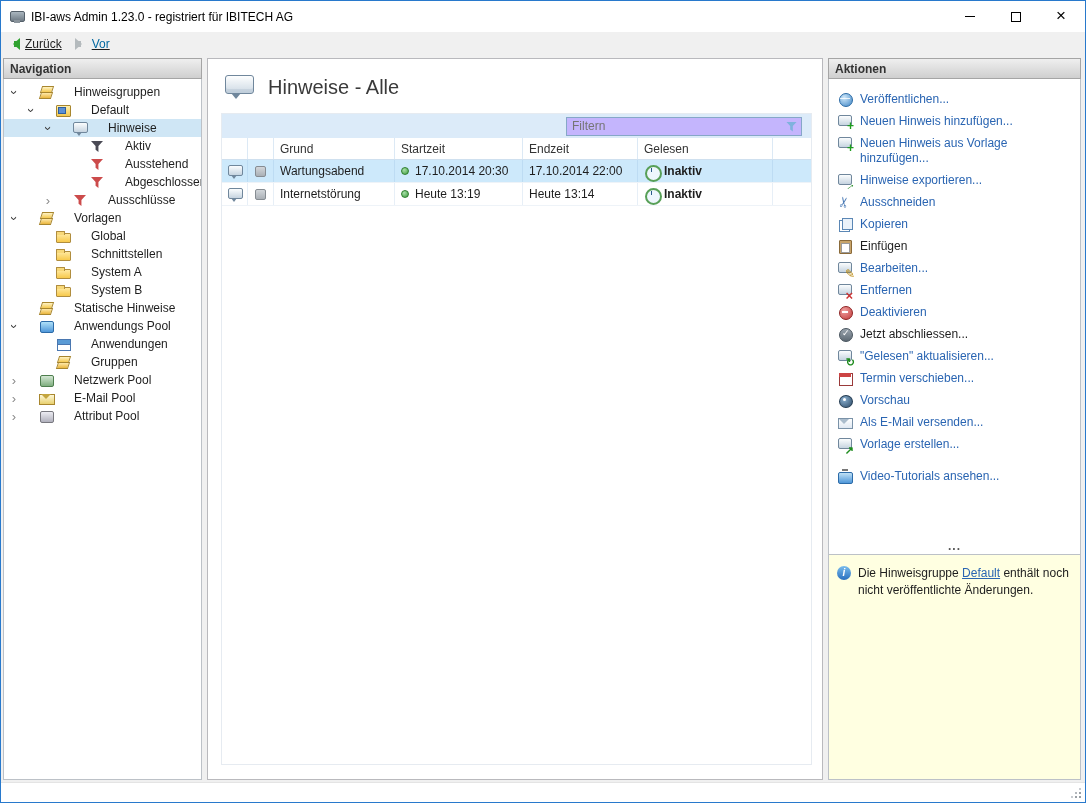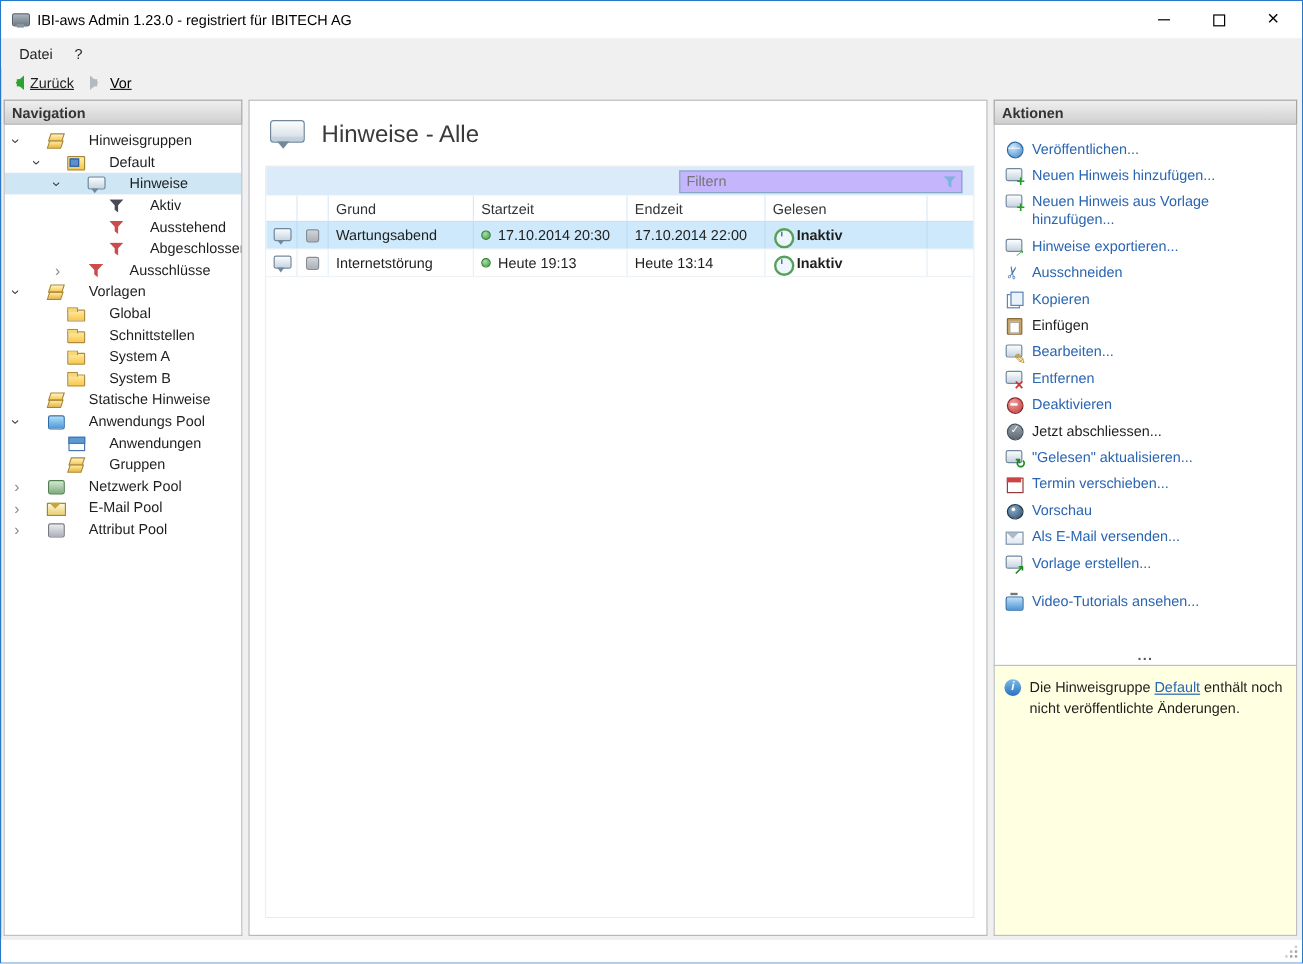--- a/index.html
+++ b/index.html
@@ -18,21 +18,21 @@
   .glyph-min { width:10px; height:1px; background:#000; display:block; }
   .glyph-max { width:10px; height:10px; border:1px solid #000; display:block; }
   .glyph-close { position:relative; width:12px; height:12px; display:block; }
   .glyph-close::before { content:"×"; position:absolute; left:0; top:-4px; font-size:17px; line-height:1; color:#000; }
 
   
   .menubar { height:25px; background:#f0f0f0; display:flex; align-items:center; padding-left:6px; font-size:12px; color:#1e1e1e; flex:0 0 25px; }
   .menu-item { padding:4px 9px; }
   .toolbar { height:24px; display:flex; align-items:center; padding-left:6px; gap:12px; font-size:12px; color:#1e1e1e; flex:0 0 24px;text-decoration:underline; }
   .tool-btn { display:flex; align-items:center; gap:4px; }
-  .tool-btn.disabled { color:#000000; }
+  .tool-btn.disabled { color:#0369a1; }
   .arr { display:inline-block; position:relative; width:14px; height:12px; }
   .arr-left::before { content:""; position:absolute; left:0; top:0; border:6px solid transparent; border-right:7px solid #2fa12f; }
   .arr-left::after { content:""; position:absolute; left:7px; top:3px; width:6px; height:6px; background:#2fa12f; }
   .arr-right::before { content:""; position:absolute; right:0; top:0; border:6px solid transparent; border-left:7px solid #b4babd; }
   .arr-right::after { content:""; position:absolute; right:7px; top:3px; width:6px; height:6px; background:#b4babd; }
 
   
   .content { flex:1; display:flex; padding:2px 4px 2px 2px; gap:5px; min-height:0; }
   .panel-header { height:21px; background:linear-gradient(#efefef,#cfcfcf); border:1px solid #a5a5a5; font-size:12px; font-weight:bold; color:#333; display:flex; align-items:center; padding-left:6px; flex:0 0 21px; }
   .panel-body { flex:1; background:#fff; border:1px solid #bcc1c7; border-top:none; overflow:hidden; }
@@ -172,24 +172,20 @@
         </div>
       <div class="win-btn">
           <span class="glyph-max"></span>
         </div>
       <div class="win-btn">
           <span class="glyph-close"></span>
         </div>
     </div>
   </div>
 
-  <div class="menubar">
-    <span class="menu-item">Datei</span>
-    <span class="menu-item">?</span>
-  </div>
 
   <div class="toolbar">
     <span class="tool-btn">
       <span class="arr arr-left"></span>
       <span>Zurück</span>
     </span>
     <span class="tool-btn disabled">
       <span class="arr arr-right"></span>
       <span>Vor</span>
     </span>
@@ -356,21 +352,21 @@
                 <span class="ic ic-note-bubble"></span>
               </div>
               <div class="g-cell center">
                 <span class="gray-square"></span>
               </div>
               <div class="g-cell">
                 <span>Internetstörung</span>
               </div>
               <div class="g-cell">
                 <span class="dot-green"></span>
-                <span>Heute 19:13</span>
+                <span>Heute 13:19</span>
               </div>
               <div class="g-cell">
                 <span>Heute 13:14</span>
               </div>
               <div class="g-cell">
                 <span class="ic-clock"></span>
                 <span class="bold">Inaktiv</span>
               </div>
               <div class="g-cell last"></div>
             </div>

